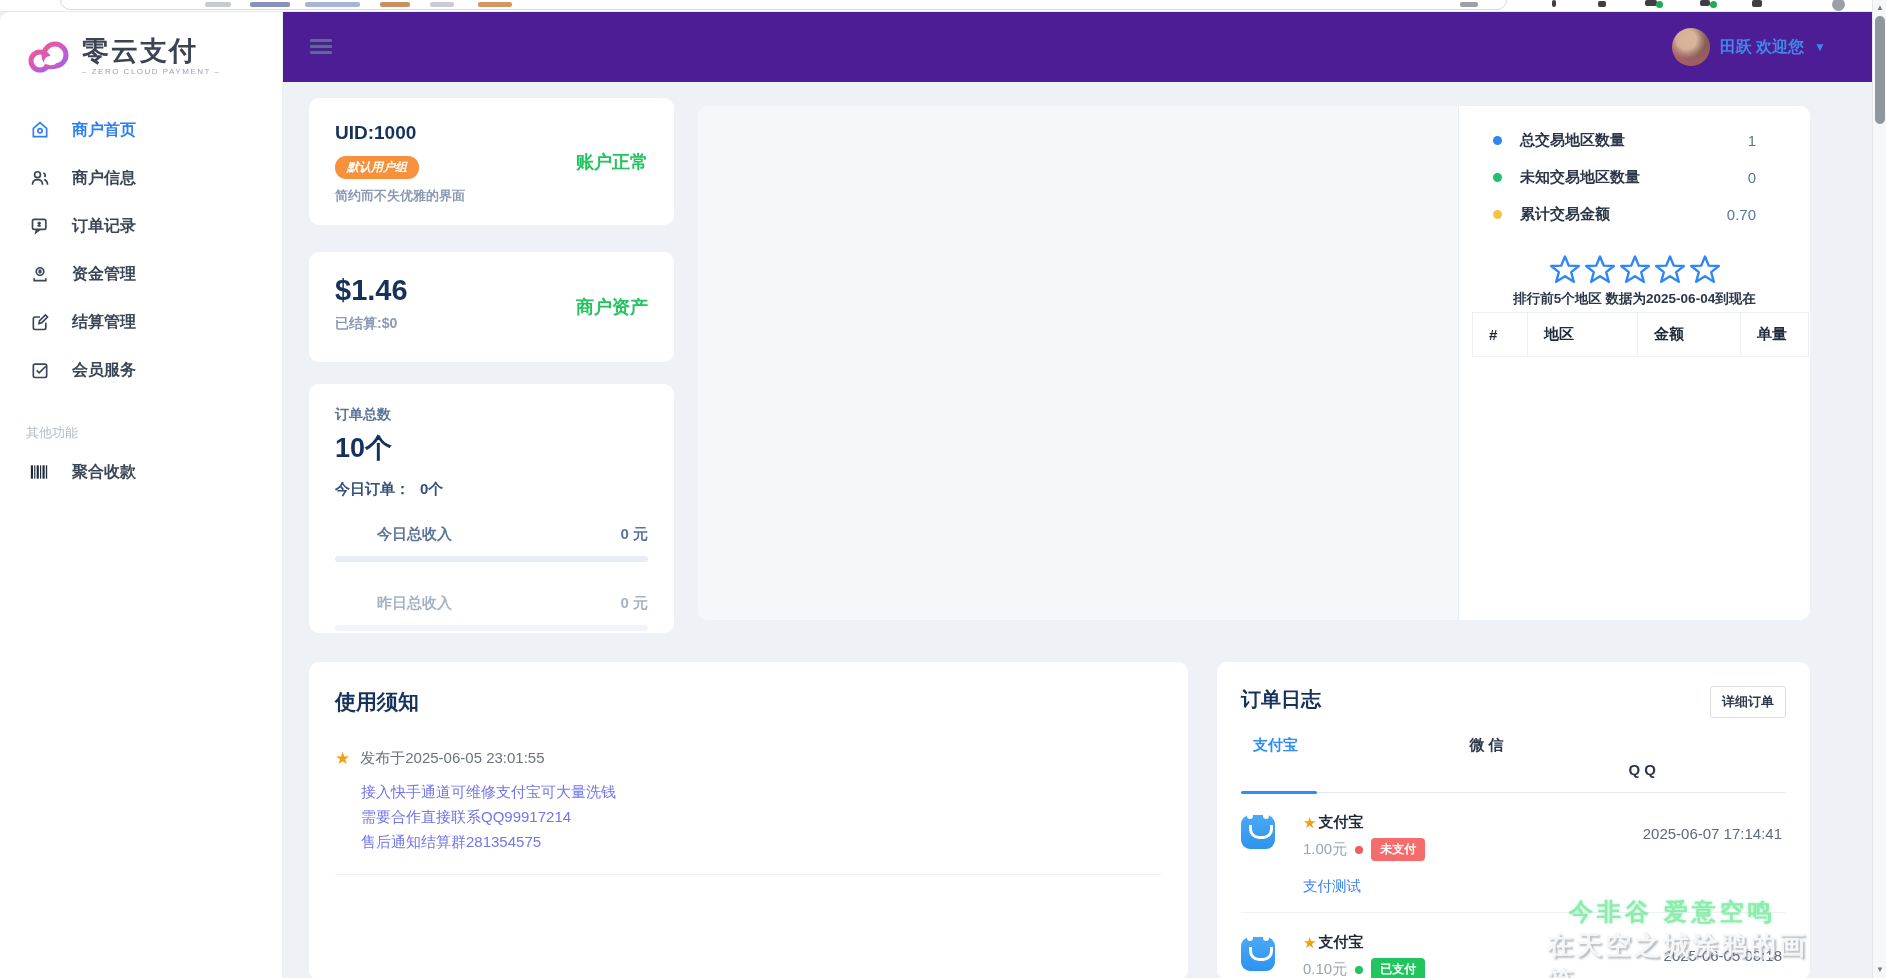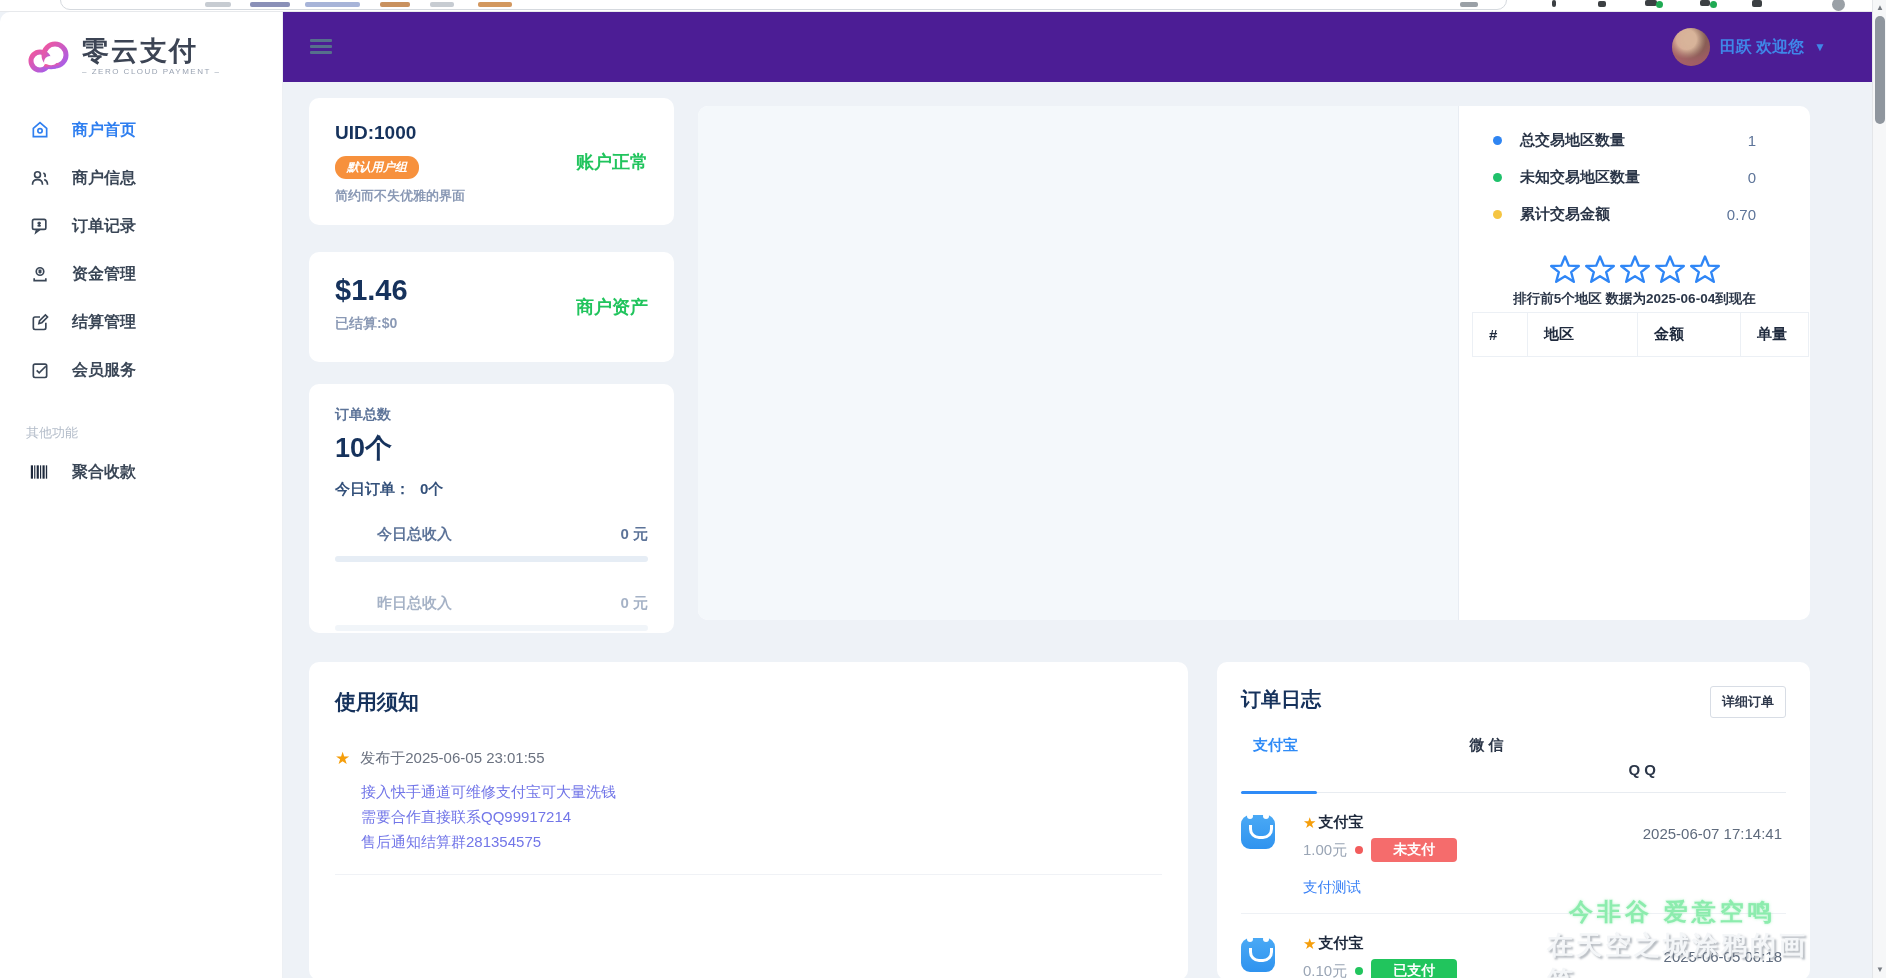--- a/index.html
+++ b/index.html
@@ -108,21 +108,21 @@
   .bag-icon { position:absolute; left:0; top:22px; width:34px; height:34px; border-radius:9px; background:linear-gradient(180deg,#4aa9f5,#2f93ef); }
   .bag-icon::before { content:""; position:absolute; left:8px; top:10px; width:18px; height:11px; border:3px solid #fff; border-top:none; border-radius:0 0 10px 10px; }
   .bag-icon::after { content:""; position:absolute; left:6px; top:-2px; width:6px; height:6px; background:#fff; border-radius:50%; box-shadow:16px 0 0 #fff; }
   .entry-main { margin-left:62px; }
   .entry-title { font-size:15px; font-weight:bold; color:#1f2a3d; display:flex; align-items:center; gap:2px; }
   .entry-title .star-orange { font-size:15px; }
   .entry-sub { display:flex; align-items:center; gap:8px; margin-top:6px; }
   .entry-amt { font-size:15px; color:#9aa5b5; }
   .sdot { width:8px; height:8px; border-radius:50%; }
   .sdot.red { background:#f25c5c; } .sdot.green { background:#21c55d; }
-  .status-badge { font-size:14px; font-weight:bold; color:#fff; border-radius:4px; padding:3px 22px; }
+  .status-badge { font-size:12px; font-weight:bold; color:#fff; border-radius:4px; padding:3px 9px; }
   .status-badge.red { background:#f56c6c; } .status-badge.green { background:#21c55d; }
   .entry-desc { margin:16px 0 0 62px; font-size:14.5px; color:#3b82f6; }
   .entry-time { position:absolute; right:4px; top:32px; font-size:15px; color:#5f6b7d; }
   .watermark { position:absolute; pointer-events:none; z-index:20; }
   .wm1 { left:352px; top:234px; font-size:24px; font-weight:bold; color:#8cecad; letter-spacing:4px; text-shadow:0 0 3px rgba(140,236,173,.7); }
   .wm2 { left:330px; top:266px; font-size:26px; font-weight:bold; color:#f4f6f8; letter-spacing:3px; text-shadow:2px 2px 2px rgba(120,130,140,.55); }
 </style>
 </head>
 <body>
 

